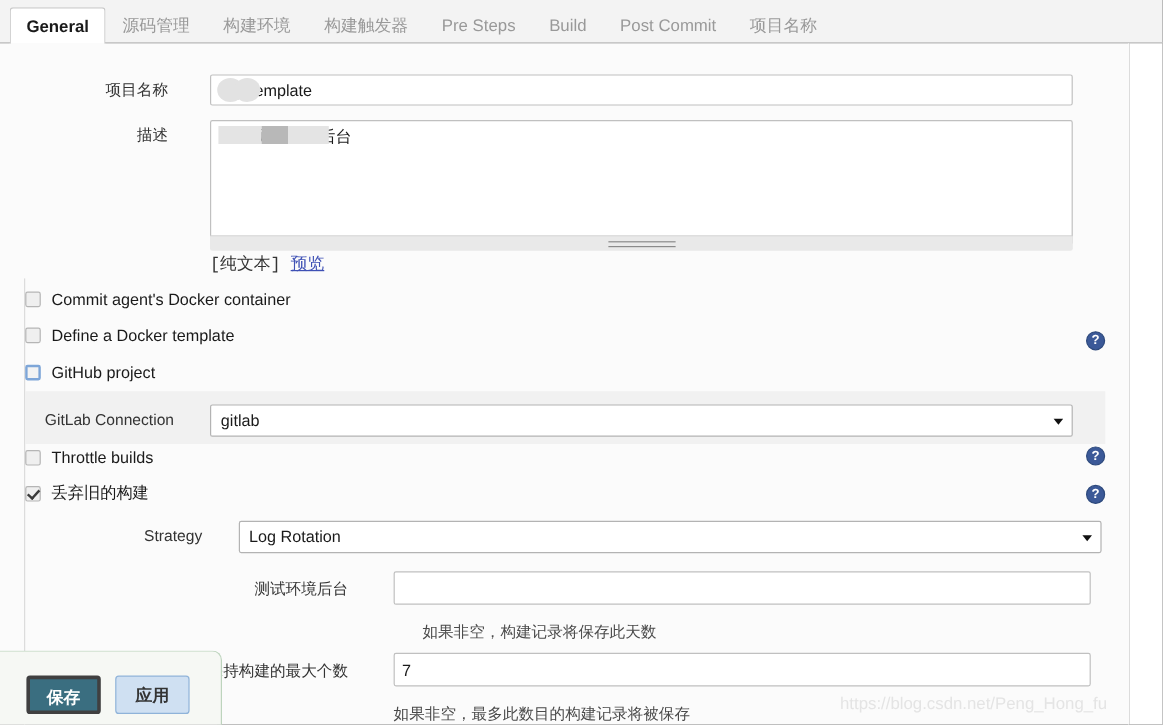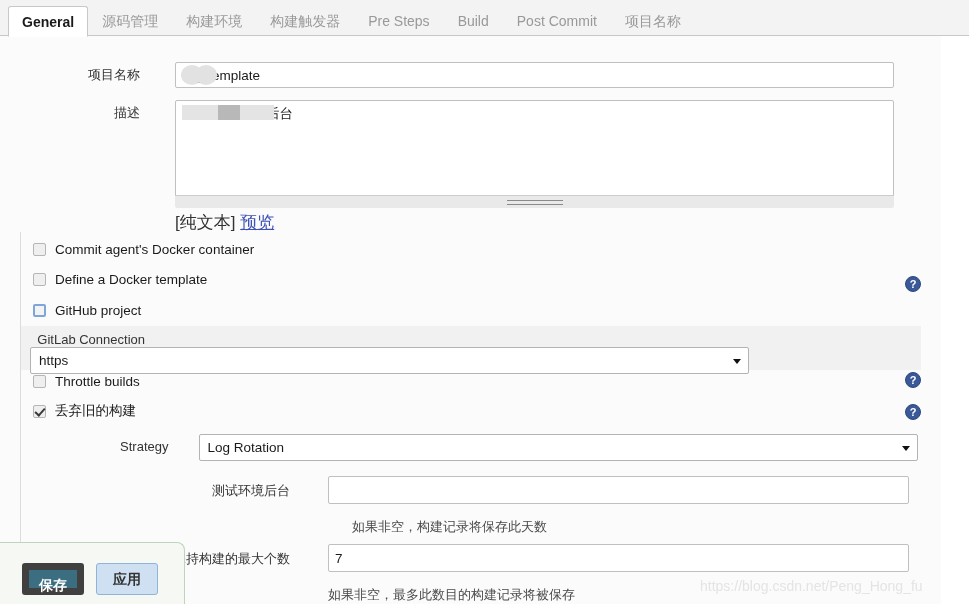--- a/index.html
+++ b/index.html
@@ -153,31 +153,31 @@
     position: absolute;
     border-radius: 50%;
     background: #e2e2e2;
   }
   .blob-rect {
     position: absolute;
     background: #e4e4e4;
   }
 
   
-  .subline { font-size: 17px; color: #333333; }
+  .subline { font-size: 14px; color: #333333; font-family: Liberation Mono, monospace; }
   .subline a {
     color: #3f51b5;
     text-decoration: underline;
     cursor: pointer;
   }
 
   
   .cbrow {
     position: absolute;
-    left: 12px;
+    left: 0;
     width: 941px;
     height: 30px;
     display: flex;
     align-items: center;
   }
   .cb {
     width: 13px; height: 13px;
     border: 1px solid #b5b5b5;
     background: #efefef;
     border-radius: 2px;
@@ -280,21 +280,21 @@
     font-weight: bold;
     line-height: 30px;
     text-align: center;
     cursor: pointer;
   }
   .btn-save {
     left: 32px;
     width: 62px;
     background: #3a6e80;
     color: #ffffff;
-    border: 7px solid #404040;
+    border: 3px solid #404040;
   }
   .btn-apply {
     left: 106px;
     width: 62px;
     background: #cfe0f2;
     color: #333333;
     border: 1px solid #8fb3d9;
   }
 
   .watermark {
@@ -368,24 +368,24 @@
       <span class="cb focus"></span>
       <span class="cbtext">GitHub project</span>
     </div>
 
     <div class="cbrow" style="top:228px;">
       <span class="cb"></span>
       <span class="cbtext">Define a Docker template</span>
     </div>
 
     <div class="nest" style="left:21px; top:290px; width:900px; height:44px;"></div>
-    <div class="row" style="top:291px;flex-direction:column;">
+    <div class="row" style="top:301px;">
       <div class="lbl" style="width:145px; padding-top:5px;">GitLab Connection</div>
       <div class="sel" style="margin-left:30px; width:719px;">
-        <span>https</span>
+        <span>gitlab</span>
         <span class="arrow"></span>
       </div>
     </div>
 
     <div class="cbrow" style="top:330px;">
       <span class="cb"></span>
       <span class="cbtext">Throttle builds</span>
     </div>
     <div class="help" style="left:905px; top:336px;"></div>
 

